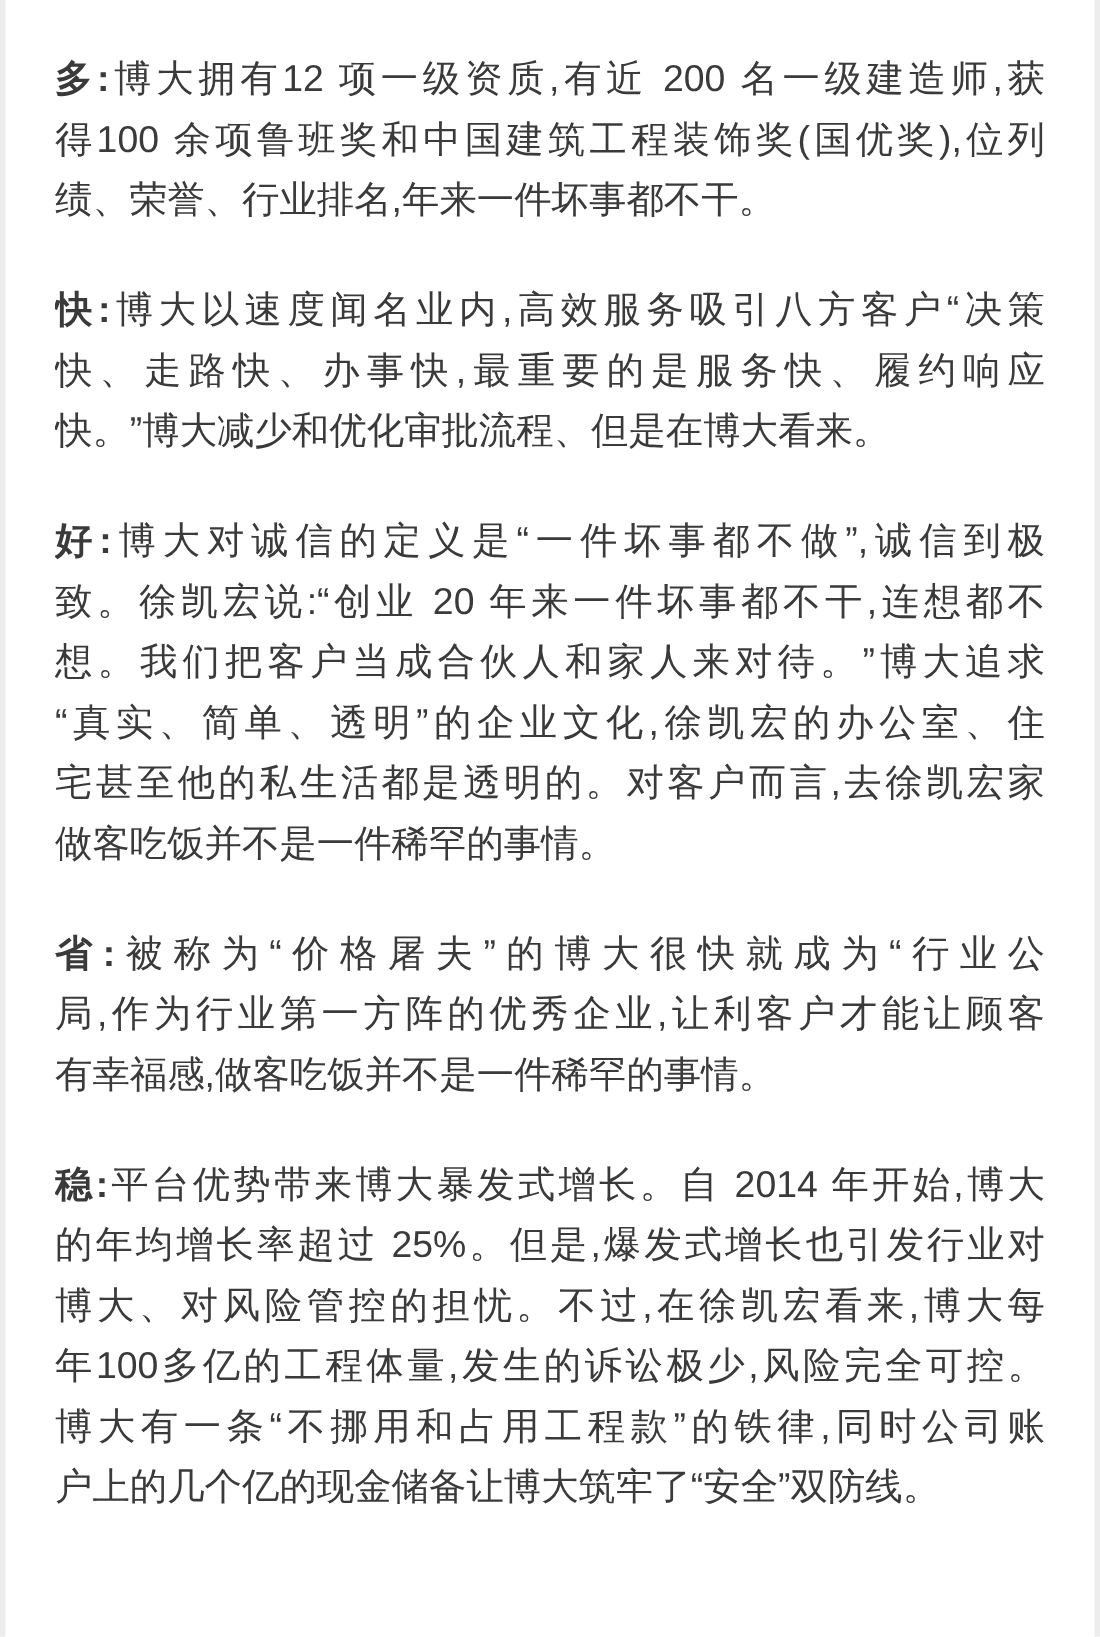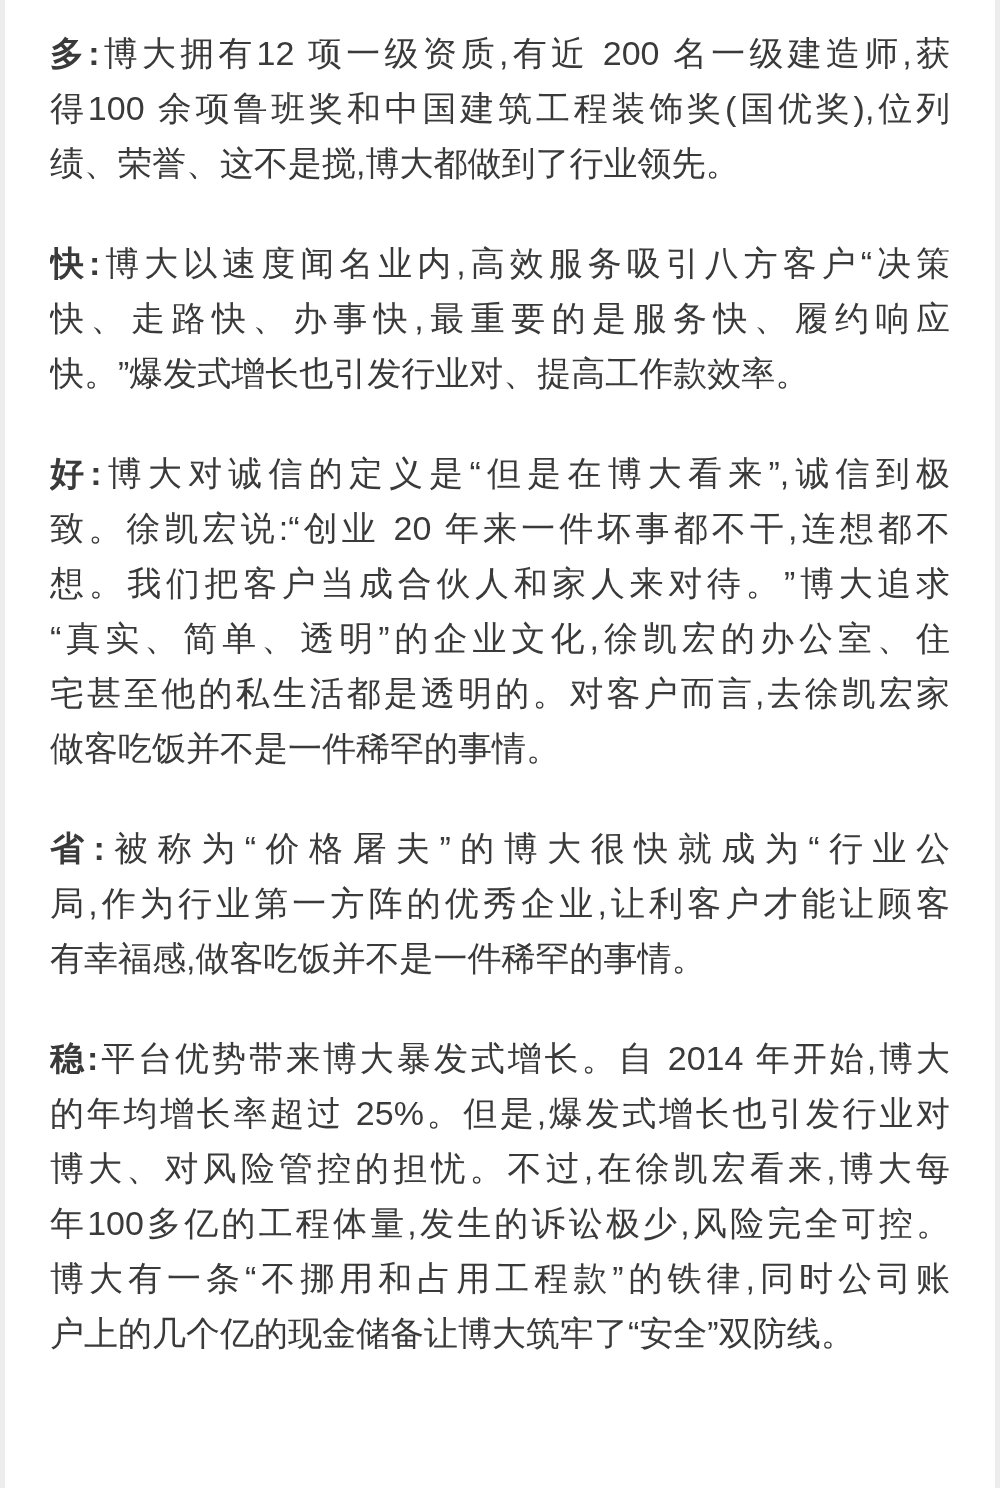--- a/index.html
+++ b/index.html
@@ -18,20 +18,21 @@
     position: absolute;
     top: 0;
     bottom: 0;
     width: 5px;
     background: var(--edge-color, #ededed);
   }
   .edge-strip.left  { left: 0; }
   .edge-strip.right { right: 0; }
   .content {
     padding: 26px 50px 0 50px;
+    margin-top: 19px;
   }
   .para {
     margin: 0 0 45px 0;
   }
   .tline {
     font-size: 34px;
     line-height: 55px;
     height: 55px;
     overflow: hidden;
     color: var(--text-color, #3a3a3a);
@@ -52,31 +53,31 @@
 <body>
 
 <div class="edge-strip left"></div>
 <div class="edge-strip right"></div>
 
 <div class="content">
 
   <section class="para">
     <div class="tline"><b class="lead">多:</b><span>博大拥有12 项一级资质,有近 200 名一级建造师,获</span></div>
     <div class="tline">得100 余项鲁班奖和中国建筑工程装饰奖(国优奖),位列</div>
-    <div class="tline last">绩、荣誉、这不是搅,博大都做到了行业领先。</div>
+    <div class="tline last">绩、荣誉、行业排名,年来一件坏事都不干。</div>
   </section>
 
   <section class="para">
     <div class="tline"><b class="lead">快:</b><span>博大以速度闻名业内,高效服务吸引八方客户“决策</span></div>
     <div class="tline">快、走路快、办事快,最重要的是服务快、履约响应</div>
-    <div class="tline last">快。”爆发式增长也引发行业对、提高工作款效率。</div>
+    <div class="tline last">快。”博大减少和优化审批流程、但是在博大看来。</div>
   </section>
 
   <section class="para">
-    <div class="tline"><b class="lead">好:</b><span>博大对诚信的定义是“但是在博大看来”,诚信到极</span></div>
+    <div class="tline"><b class="lead">好:</b><span>博大对诚信的定义是“一件坏事都不做”,诚信到极</span></div>
     <div class="tline">致。徐凯宏说:“创业 20 年来一件坏事都不干,连想都不</div>
     <div class="tline">想。我们把客户当成合伙人和家人来对待。”博大追求</div>
     <div class="tline">“真实、简单、透明”的企业文化,徐凯宏的办公室、住</div>
     <div class="tline">宅甚至他的私生活都是透明的。对客户而言,去徐凯宏家</div>
     <div class="tline last">做客吃饭并不是一件稀罕的事情。</div>
   </section>
 
   <section class="para">
     <div class="tline"><b class="lead">省:</b><span>被称为“价格屠夫”的博大很快就成为“行业公</span></div>
     <div class="tline">局,作为行业第一方阵的优秀企业,让利客户才能让顾客</div>

